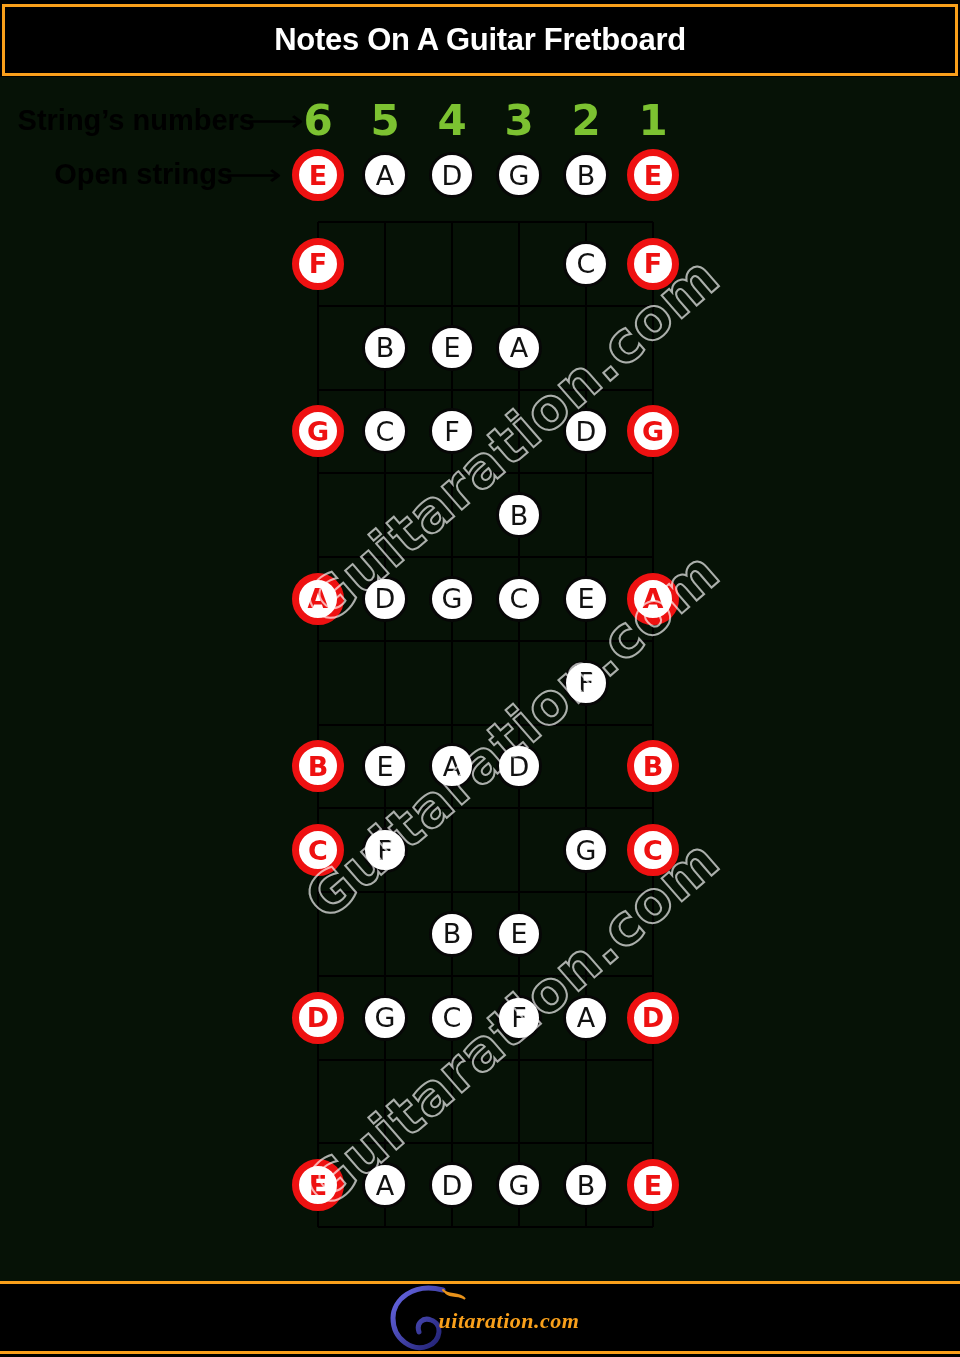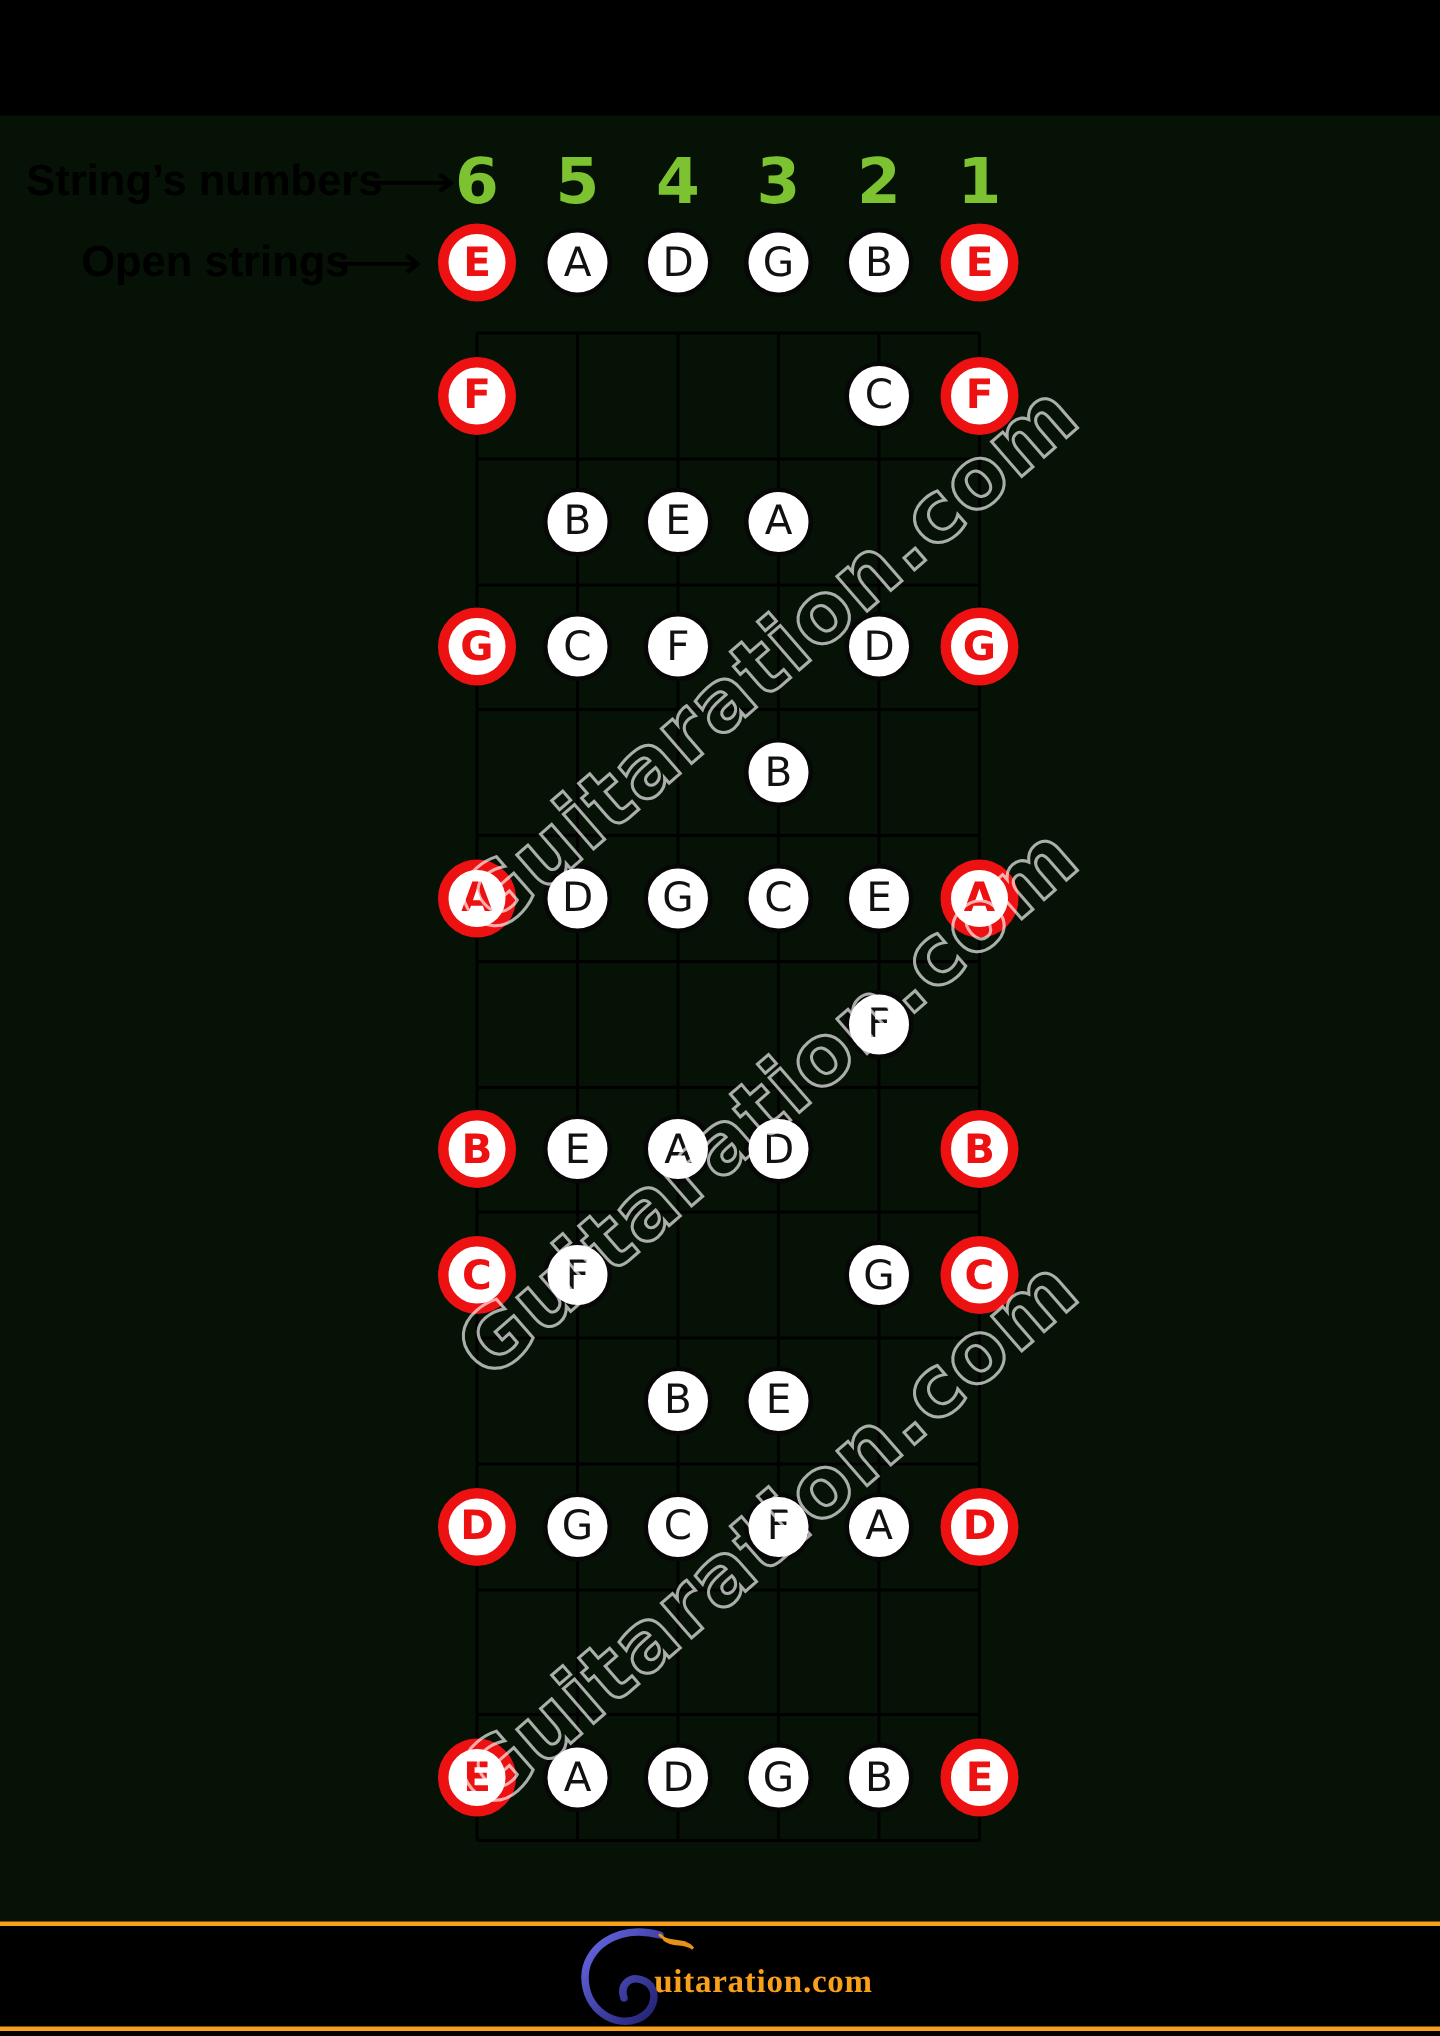--- a/index.html
+++ b/index.html
@@ -24,30 +24,33 @@
   .note.red{width:38px;height:38px;border:7px solid var(--red,#EE1111);color:var(--red,#EE1111);
             font-weight:bold;font-size:27px;}
   .watermark{position:absolute;left:314px;height:72px;line-height:72px;font-size:56px;font-weight:bold;
              color:transparent;-webkit-text-stroke:2px rgba(255,255,255,0.78);
              transform:rotate(-41deg);transform-origin:0 50%;white-space:nowrap;
              font-family:"DejaVu Sans",sans-serif;letter-spacing:1px;opacity:.85;}
   .footer{position:absolute;left:0;top:1281px;width:960px;height:73px;box-sizing:border-box;background:#000;
           border-top:3px solid var(--orange,#F9A01B);border-bottom:3px solid var(--orange,#F9A01B);
           display:flex;align-items:center;justify-content:center;}
   .logo{display:flex;align-items:center;}
-  .logo-text{margin-left:-46px;margin-top:6px;color:var(--orange,#F9A01B);font-weight:bold;
+  .logo-text{margin-left:-46px;margin-top:6px;color:var(--orange,#F9A01B);font-style:italic;font-weight:bold;
              font-size:22px;font-family:"Liberation Serif",serif;letter-spacing:0.5px;}
 </style>
 </head>
 <body>
 
 <div class="page" style="--orange: #F9A01B; --green: #7CC231; --red: #EE1111; --bg: #061206;">
 
   <div class="main-bg"></div>
 
+  <div class="title-bar">
+    <span class="title">Notes On A Guitar Fretboard</span>
+  </div>
 
   <div class="legend-label" id="label-string-numbers">
     <span>String’s numbers</span>
     <span class="arrow">⟶</span>
   </div>
 
   <div class="legend-label" id="label-open-strings">
     <span>Open strings</span>
     <span class="arrow">⟶</span>
   </div>

